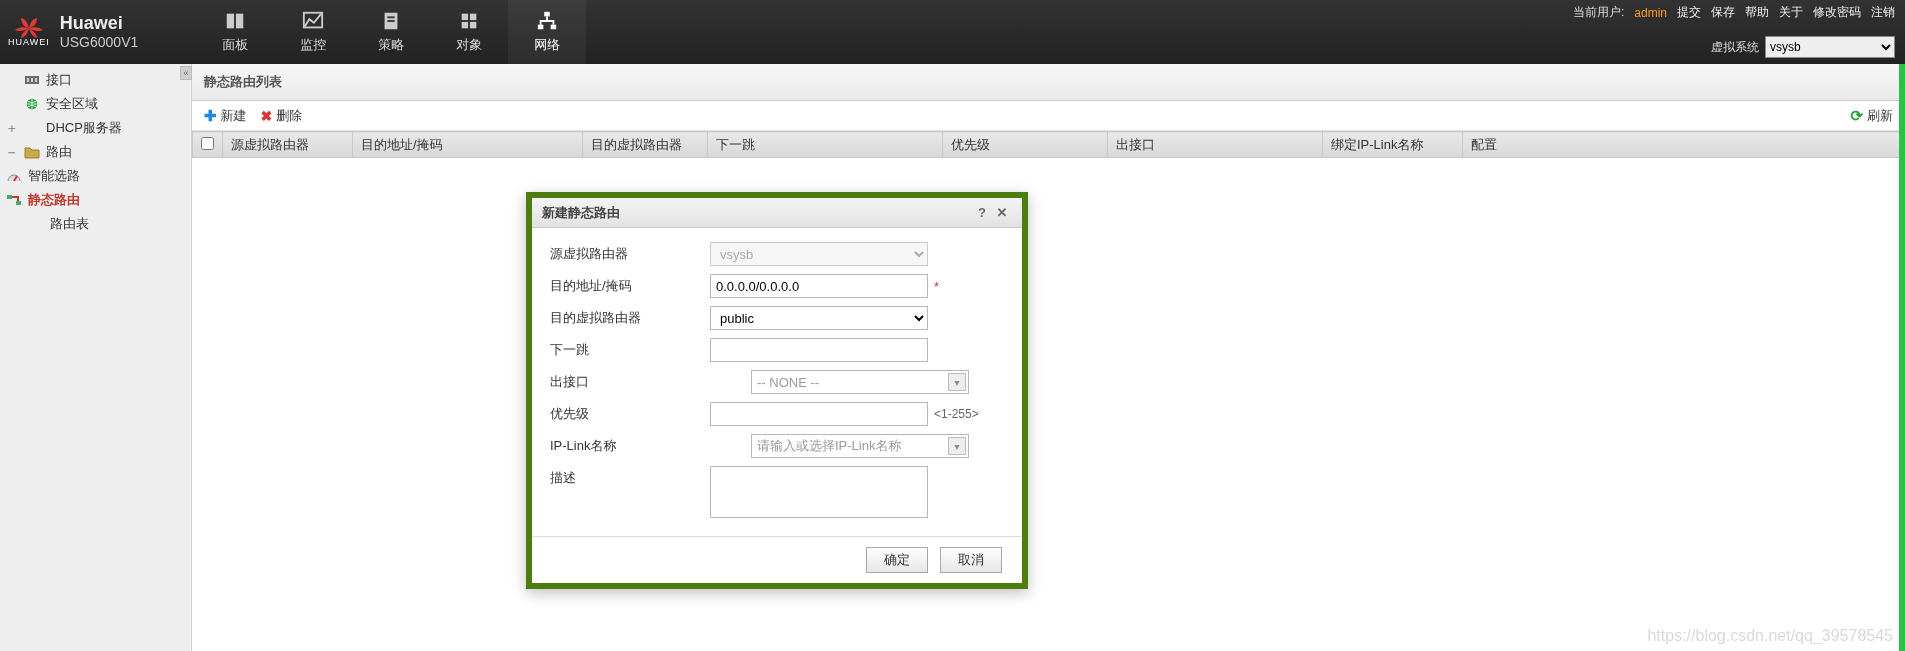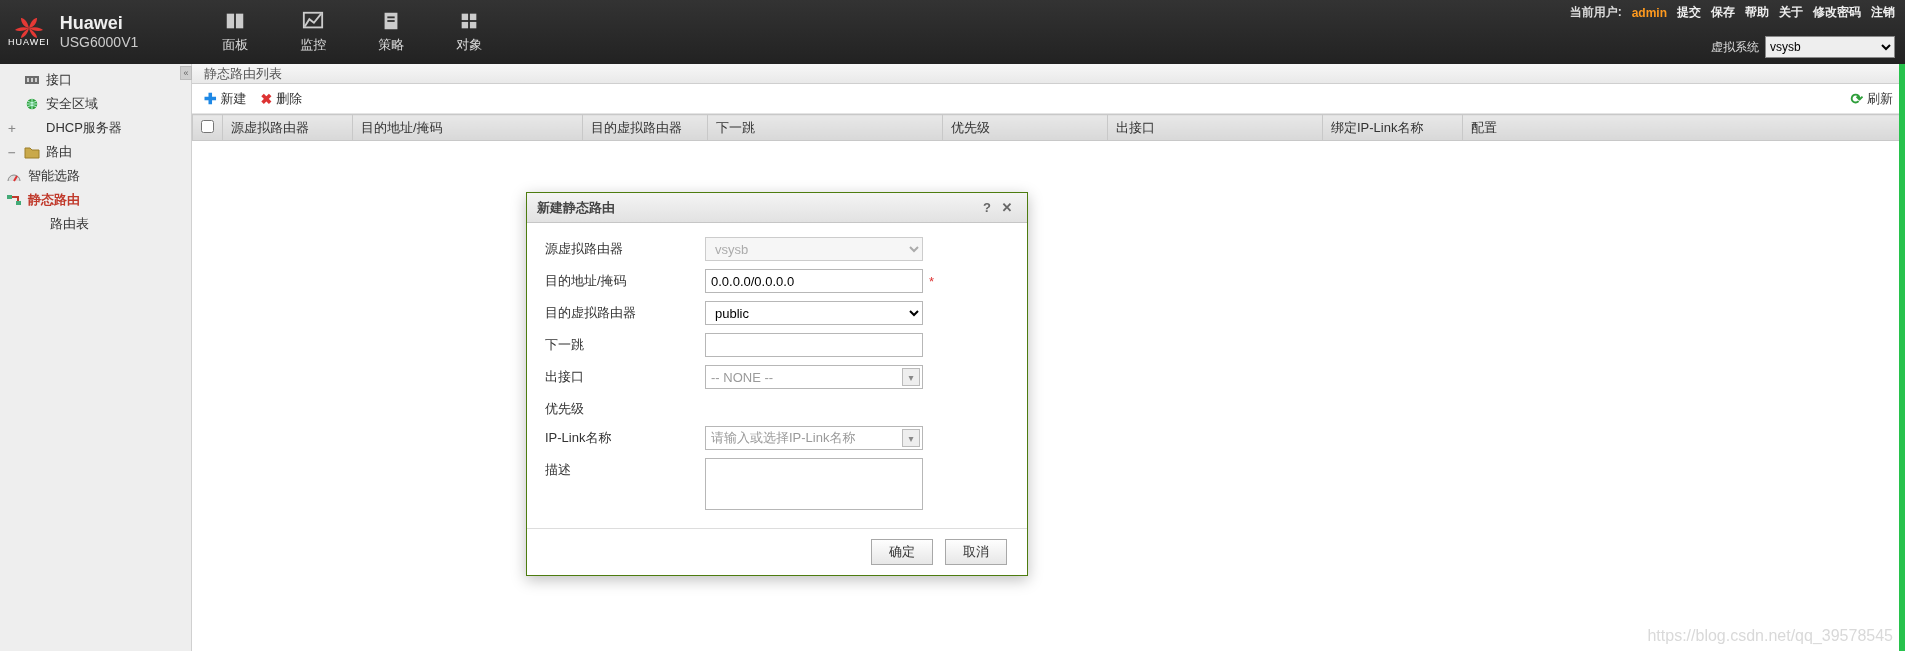--- a/index.html
+++ b/index.html
@@ -29,21 +29,21 @@
   .brand-text .row2{font-size:14px;color:#ccc;}
 
   .mainnav{display:flex;align-items:stretch;padding-left:40px;}
   .mainnav .item{width:78px;display:flex;flex-direction:column;align-items:center;justify-content:center;gap:4px;cursor:pointer;color:#ddd;position:relative;}
   .mainnav .item.active{background:rgba(255,255,255,0.05);color:#fff;}
   .mainnav .item svg{width:22px;height:22px;fill:#ccc;}
   .mainnav .item.active svg{fill:#fff;}
   .mainnav .item .lab{font-size:13px;}
 
   .top-right{margin-left:auto;display:flex;flex-direction:column;align-items:flex-end;justify-content:space-between;padding:4px 10px 6px 0;font-size:12px;}
-  .tr-row1{display:flex;align-items:center;gap:10px;font-weight:bold;}
+  .tr-row1{display:flex;align-items:center;gap:10px;}
   .tr-row1 .user-label{color:#ddd;}
   .tr-row1 .user-name{color:#ff9a1f;text-align:right;}
   .tr-row1 a{color:#eee;text-decoration:none;cursor:pointer;}
   .tr-row2{display:flex;align-items:center;gap:6px;}
   .tr-row2 .vs-label{color:#ddd;}
   .tr-row2 select{width:130px;height:22px;border:1px solid #888;background:#eee;font-size:12px;}
 
   
   .body{display:flex;height:calc(651px - 64px);}
   .sidebar{width:192px;background:var(--sidebar-bg);border-right:1px solid #d0d0d0;position:relative;padding-top:4px;}
@@ -51,44 +51,44 @@
   .tree{list-style:none;margin:0;padding:0;}
   .tree li{display:flex;align-items:center;gap:6px;height:24px;padding:0 6px 0 6px;cursor:pointer;white-space:nowrap;}
   .tree li.lvl1{padding-left:6px;}
   .tree li.lvl2{}
   .tree li.lvl3{padding-left:50px;}
   .tree li.active{color:#c0392b;font-weight:bold;}
   .tree .tw{width:12px;display:inline-block;text-align:center;color:#888;font-family:monospace;}
   .ico{width:16px;height:14px;display:inline-block;}
 
   .content{flex:1;display:flex;flex-direction:column;background:#fff;overflow:hidden;}
-  .panel-title{background:linear-gradient(#f7f7f7,#e9e9e9);border-bottom:1px solid #cfcfcf;height:20px;display:flex;align-items:center;padding:0 12px;font-weight:normal;color:#555;}
+  .panel-title{background:linear-gradient(#f7f7f7,#e9e9e9);border-bottom:1px solid #cfcfcf;height:37px;display:flex;align-items:center;padding:0 12px;font-weight:bold;color:#555;}
   .toolbar{height:30px;display:flex;align-items:center;padding:0 12px;gap:14px;border-bottom:1px solid #e4e4e4;}
   .toolbar .btn{display:flex;align-items:center;gap:4px;cursor:pointer;color:#333;}
   .toolbar .spacer{flex:1;}
   .toolbar .refresh{display:flex;align-items:center;gap:4px;cursor:pointer;color:#333;}
 
   table.grid{width:100%;border-collapse:collapse;}
   table.grid th{background:linear-gradient(#e8e8e8,#d8d8d8);border:1px solid #c8c8c8;height:26px;padding:0 8px;text-align:left;font-weight:normal;color:#333;font-size:13px;}
   table.grid th.chk{width:30px;text-align:center;}
   table.grid th input{margin:0;}
 
   
-  .dialog{position:absolute;left:526px;top:192px;width:502px;background:#fff;border:1px solid #4d7c0f;box-shadow:0 4px 14px rgba(0,0,0,0.25);}
+  .dialog{position:absolute;left:526px;top:192px;width:502px;background:#fff;border:6px solid #4d7c0f;box-shadow:0 4px 14px rgba(0,0,0,0.25);}
   .dlg-head{height:30px;background:linear-gradient(#f4f4f4,#e2e2e2);border-bottom:1px solid #c6c6c6;display:flex;align-items:center;padding:0 10px;font-weight:bold;color:#444;}
   .dlg-head .sp{flex:1;}
   .dlg-head .hbtn{width:20px;text-align:center;cursor:pointer;color:#666;font-weight:bold;}
   .dlg-body{padding:14px 16px 10px 18px;}
   .fld{display:flex;align-items:flex-start;margin-bottom:8px;}
   .fld label{width:160px;padding-top:3px;color:#333;}
   .fld .ctrl{display:flex;align-items:center;gap:6px;}
   .fld input[type=text], .fld select, .fld .combo{width:218px;height:24px;border:1px solid #b7b7b7;background:#fff;font-size:13px;padding:0 5px;}
   .fld select:disabled,.fld input:disabled{background:#f3f3f3;color:#888;}
   .fld textarea{width:218px;height:52px;border:1px solid #b7b7b7;resize:none;padding:4px 5px;font-family:inherit;font-size:13px;}
-  .combo{display:flex;align-items:center;position:relative;color:#888;}
+  .combo{display:flex;align-items:center;position:relative;color:#888;margin-left:41px;}
   .combo .arrow{position:absolute;right:2px;top:2px;width:18px;height:18px;border:1px solid #bbb;background:#eee;display:flex;align-items:center;justify-content:center;font-size:10px;cursor:pointer;}
   .req{color:#d33;}
   .hint{color:#666;font-size:12px;}
   .dlg-foot{border-top:1px solid #ddd;padding:10px 20px;display:flex;justify-content:flex-end;gap:12px;}
   .dlg-foot button{min-width:62px;height:26px;border:1px solid #a8a8a8;background:linear-gradient(#fefefe,#e7e7e7);cursor:pointer;font-size:13px;color:#333;}
 
   
   .i-plus{color:#1e88e5;font-weight:bold;font-size:15px;}
   .i-del{color:#d33;font-weight:bold;font-size:14px;}
   .i-refresh{color:#2e9e3a;font-weight:bold;font-size:15px;}
@@ -144,20 +144,29 @@
       <span class="lab">策略</span>
     </div>
     <div class="item">
       <svg viewBox="0 0 24 24">
           <rect x="4" y="4" width="7" height="7"></rect>
           <rect x="13" y="4" width="7" height="7"></rect>
           <rect x="4" y="13" width="7" height="7"></rect>
           <rect x="13" y="13" width="7" height="7"></rect>
         </svg>
       <span class="lab">对象</span>
+    </div>
+    <div class="item active">
+      <svg viewBox="0 0 24 24">
+          <rect x="9" y="2" width="6" height="5"></rect>
+          <rect x="2" y="16" width="6" height="5"></rect>
+          <rect x="16" y="16" width="6" height="5"></rect>
+          <path d="M12 7 V12 M12 12 H5 V16 M12 12 H19 V16" stroke="#fff" stroke-width="2" fill="none"></path>
+        </svg>
+      <span class="lab">网络</span>
     </div>
   </div>
 
   <div class="top-right">
     <div class="tr-row1">
       <span class="user-label">当前用户:</span>
       <span class="user-name">admin</span>
       <a>提交</a>
       <a>保存</a>
       <a>帮助</a>
@@ -322,20 +331,24 @@
       <div class="ctrl">
         <div class="combo">
           <span style="color:#9a9a9a">-- NONE --</span>
           <span class="arrow">▾</span>
         </div>
       </div>
     </div>
 
     <div class="fld">
       <label>优先级</label>
+      <div class="ctrl">
+        <input type="text" value="" style="">
+        <span class="hint">&lt;1-255&gt;</span>
+      </div>
     </div>
 
     <div class="fld">
       <label>IP-Link名称</label>
       <div class="ctrl">
         <div class="combo">
           <span style="color:#9a9a9a">请输入或选择IP-Link名称</span>
           <span class="arrow">▾</span>
         </div>
       </div>

